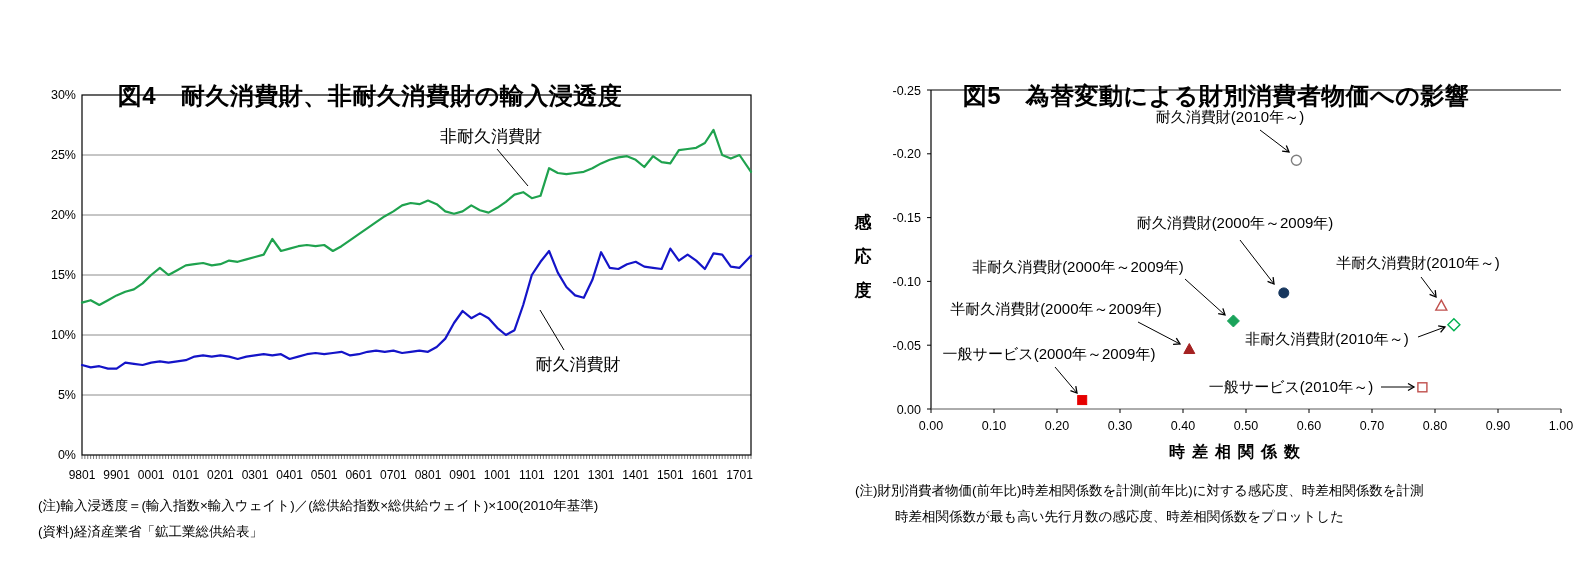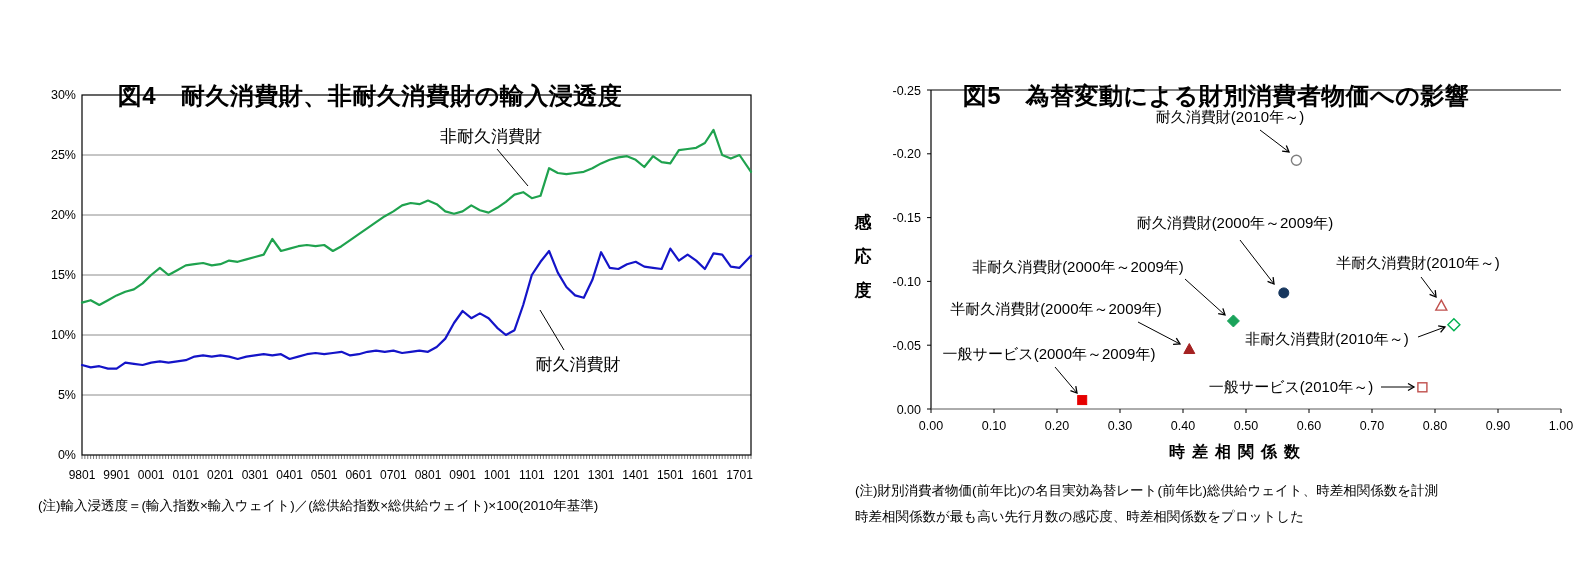--- a/index.html
+++ b/index.html
@@ -9,21 +9,21 @@
   #fig4{left:0;width:790px;}
   #fig5{left:833px;width:791px;}
   .fig svg{position:absolute;left:0;top:0;}
   .fig-title{position:absolute;top:60px;left:0;text-align:center;font-size:24px;font-weight:bold;
              white-space:nowrap;letter-spacing:.5px;}
   #fig4 .fig-title{width:740px;}
   #fig5 .fig-title{width:766px;}
   .notes{position:absolute;font-size:13.5px;line-height:26px;white-space:nowrap;}
   #fig4 .notes{left:38px;top:493px;}
   #fig5 .notes{left:22px;top:478px;}
-  .note.indent{}
+  .note.indent{margin-left:40px;}
 </style>
 </head>
 <body>
 
 <div id="canvas">
 
   <section class="fig" id="fig4">
     <svg id="fig4-svg" width="790" height="561" viewBox="0 0 790 561">
         <line x1="82" x2="751" y1="395" y2="395" stroke="#8c8c8c" stroke-width="1"></line>
         <line x1="82" x2="751" y1="335" y2="335" stroke="#8c8c8c" stroke-width="1"></line>
@@ -294,20 +294,21 @@
         <polyline points="82.0,302.6 90.7,300.2 99.3,305.0 108.0,300.2 116.6,295.4 125.3,291.8 133.9,289.4 142.6,283.4 151.2,275.0 159.9,267.8 168.5,275.0 177.2,270.2 185.8,265.4 194.5,264.2 203.1,263.0 211.8,265.4 220.4,264.2 229.1,260.6 237.7,261.8 246.4,259.4 255.0,257.0 263.7,254.6 272.3,239.0 281.0,251.0 289.6,248.6 298.3,246.2 306.9,245.0 315.6,246.2 324.2,245.0 332.9,251.0 341.5,246.2 350.2,240.2 358.8,234.2 367.5,228.2 376.1,222.2 384.8,216.2 393.4,211.4 402.1,205.4 410.7,203.0 419.4,204.2 428.0,200.6 436.7,204.2 445.3,211.4 454.0,213.8 462.6,211.4 471.3,205.4 479.9,210.2 488.6,212.6 497.2,207.8 505.9,201.8 514.5,194.6 523.2,192.2 531.8,198.2 540.5,195.8 549.1,168.2 557.8,173.0 566.4,174.2 575.1,173.0 583.8,171.8 592.4,168.2 601.1,163.4 609.7,159.8 618.4,157.4 627.0,156.2 635.7,159.8 644.3,167.0 653.0,156.2 661.6,162.2 670.3,163.4 678.9,150.2 687.6,149.0 696.2,147.8 704.9,143.0 713.5,129.8 722.2,155.0 730.8,158.6 739.5,155.0 751.0,171.8" fill="none" stroke="#1fa24e" stroke-width="2.2" stroke-linejoin="round" stroke-linecap="round"></polyline>
         <polyline points="82.0,365.0 90.7,367.4 99.3,366.2 108.0,368.6 116.6,368.6 125.3,362.6 133.9,363.8 142.6,365.0 151.2,362.6 159.9,361.4 168.5,362.6 177.2,361.4 185.8,360.2 194.5,356.6 203.1,355.4 211.8,356.6 220.4,355.4 229.1,356.6 237.7,359.0 246.4,356.6 255.0,355.4 263.7,354.2 272.3,355.4 281.0,354.2 289.6,359.0 298.3,356.6 306.9,354.2 315.6,353.0 324.2,354.2 332.9,353.0 341.5,351.8 350.2,355.4 358.8,354.2 367.5,351.8 376.1,350.6 384.8,351.8 393.4,350.6 402.1,353.0 410.7,351.8 419.4,350.6 428.0,351.8 436.7,347.0 445.3,338.6 454.0,323.0 462.6,311.0 471.3,318.2 479.9,313.4 488.6,318.2 497.2,327.8 505.9,335.0 514.5,330.2 523.2,305.0 531.8,275.0 540.5,261.8 549.1,251.0 557.8,272.6 566.4,287.0 575.1,295.4 583.8,297.8 592.4,279.8 601.1,252.2 609.7,267.8 618.4,269.0 627.0,264.2 635.7,261.8 644.3,266.6 653.0,267.8 661.6,269.0 670.3,248.6 678.9,260.6 687.6,254.6 696.2,260.6 704.9,269.0 713.5,253.4 722.2,254.6 730.8,266.6 739.5,267.8 751.0,255.8" fill="none" stroke="#1414c8" stroke-width="2.2" stroke-linejoin="round" stroke-linecap="round"></polyline>
         <line x1="497" y1="149" x2="528" y2="186" stroke="#000" stroke-width="1"></line>
         <text x="491" y="142" text-anchor="middle" font-size="17px" fill="#000">非耐久消費財</text>
         <line x1="540" y1="310" x2="564" y2="350" stroke="#000" stroke-width="1"></line>
         <text x="578" y="370" text-anchor="middle" font-size="17px" fill="#000">耐久消費財</text>
       </svg>
     <h2 class="fig-title">図4　耐久消費財、非耐久消費財の輸入浸透度</h2>
     <div class="notes">
       <div class="note">(注)輸入浸透度＝(輸入指数×輸入ウェイト)／(総供給指数×総供給ウェイト)×100(2010年基準)</div>
+      <div class="note">(資料)経済産業省「鉱工業総供給表」</div>
     </div>
   </section>
 
   <section class="fig" id="fig5">
     <svg id="fig5-svg" width="791" height="561" viewBox="0 0 791 561">
         <defs>
           <marker id="arrow-head" markerWidth="9" markerHeight="9" refX="7" refY="4.5" orient="auto">
             <path d="M1,1 L7,4.5 L1,8" fill="none" stroke="#000" stroke-width="1.3"></path>
           </marker>
         </defs>
@@ -372,18 +373,18 @@
         <text x="223" y="314" text-anchor="middle" font-size="15px" fill="#000">半耐久消費財(2000年～2009年)</text>
         <rect fill="#fff" stroke="#c0504d" stroke-width="1.4" x="584.9000000000001" y="382.808" width="9" height="9"></rect>
         <line x1="548" y1="387" x2="581" y2="387" stroke="#000" stroke-width="1" marker-end="url(#arrow-head)"></line>
         <text x="458" y="392" text-anchor="middle" font-size="15px" fill="#000">一般サービス(2010年～)</text>
         <rect fill="#e60000" stroke="#e60000" stroke-width="1" x="244.7" y="395.568" width="9" height="9"></rect>
         <line x1="222" y1="367" x2="244" y2="393" stroke="#000" stroke-width="1" marker-end="url(#arrow-head)"></line>
         <text x="216" y="359" text-anchor="middle" font-size="15px" fill="#000">一般サービス(2000年～2009年)</text>
       </svg>
     <h2 class="fig-title">図5　為替変動による財別消費者物価への影響</h2>
     <div class="notes">
-      <div class="note">(注)財別消費者物価(前年比)の名目実効為替レート(前年比)総供給ウェイト、時差相関係数を計測</div>
+      <div class="note">(注)財別消費者物価(前年比)時差相関係数を計測(前年比)に対する感応度、時差相関係数を計測</div>
       <div class="note indent">時差相関係数が最も高い先行月数の感応度、時差相関係数をプロットした</div>
     </div>
   </section>
 
 </div>
 
 </body></html>

